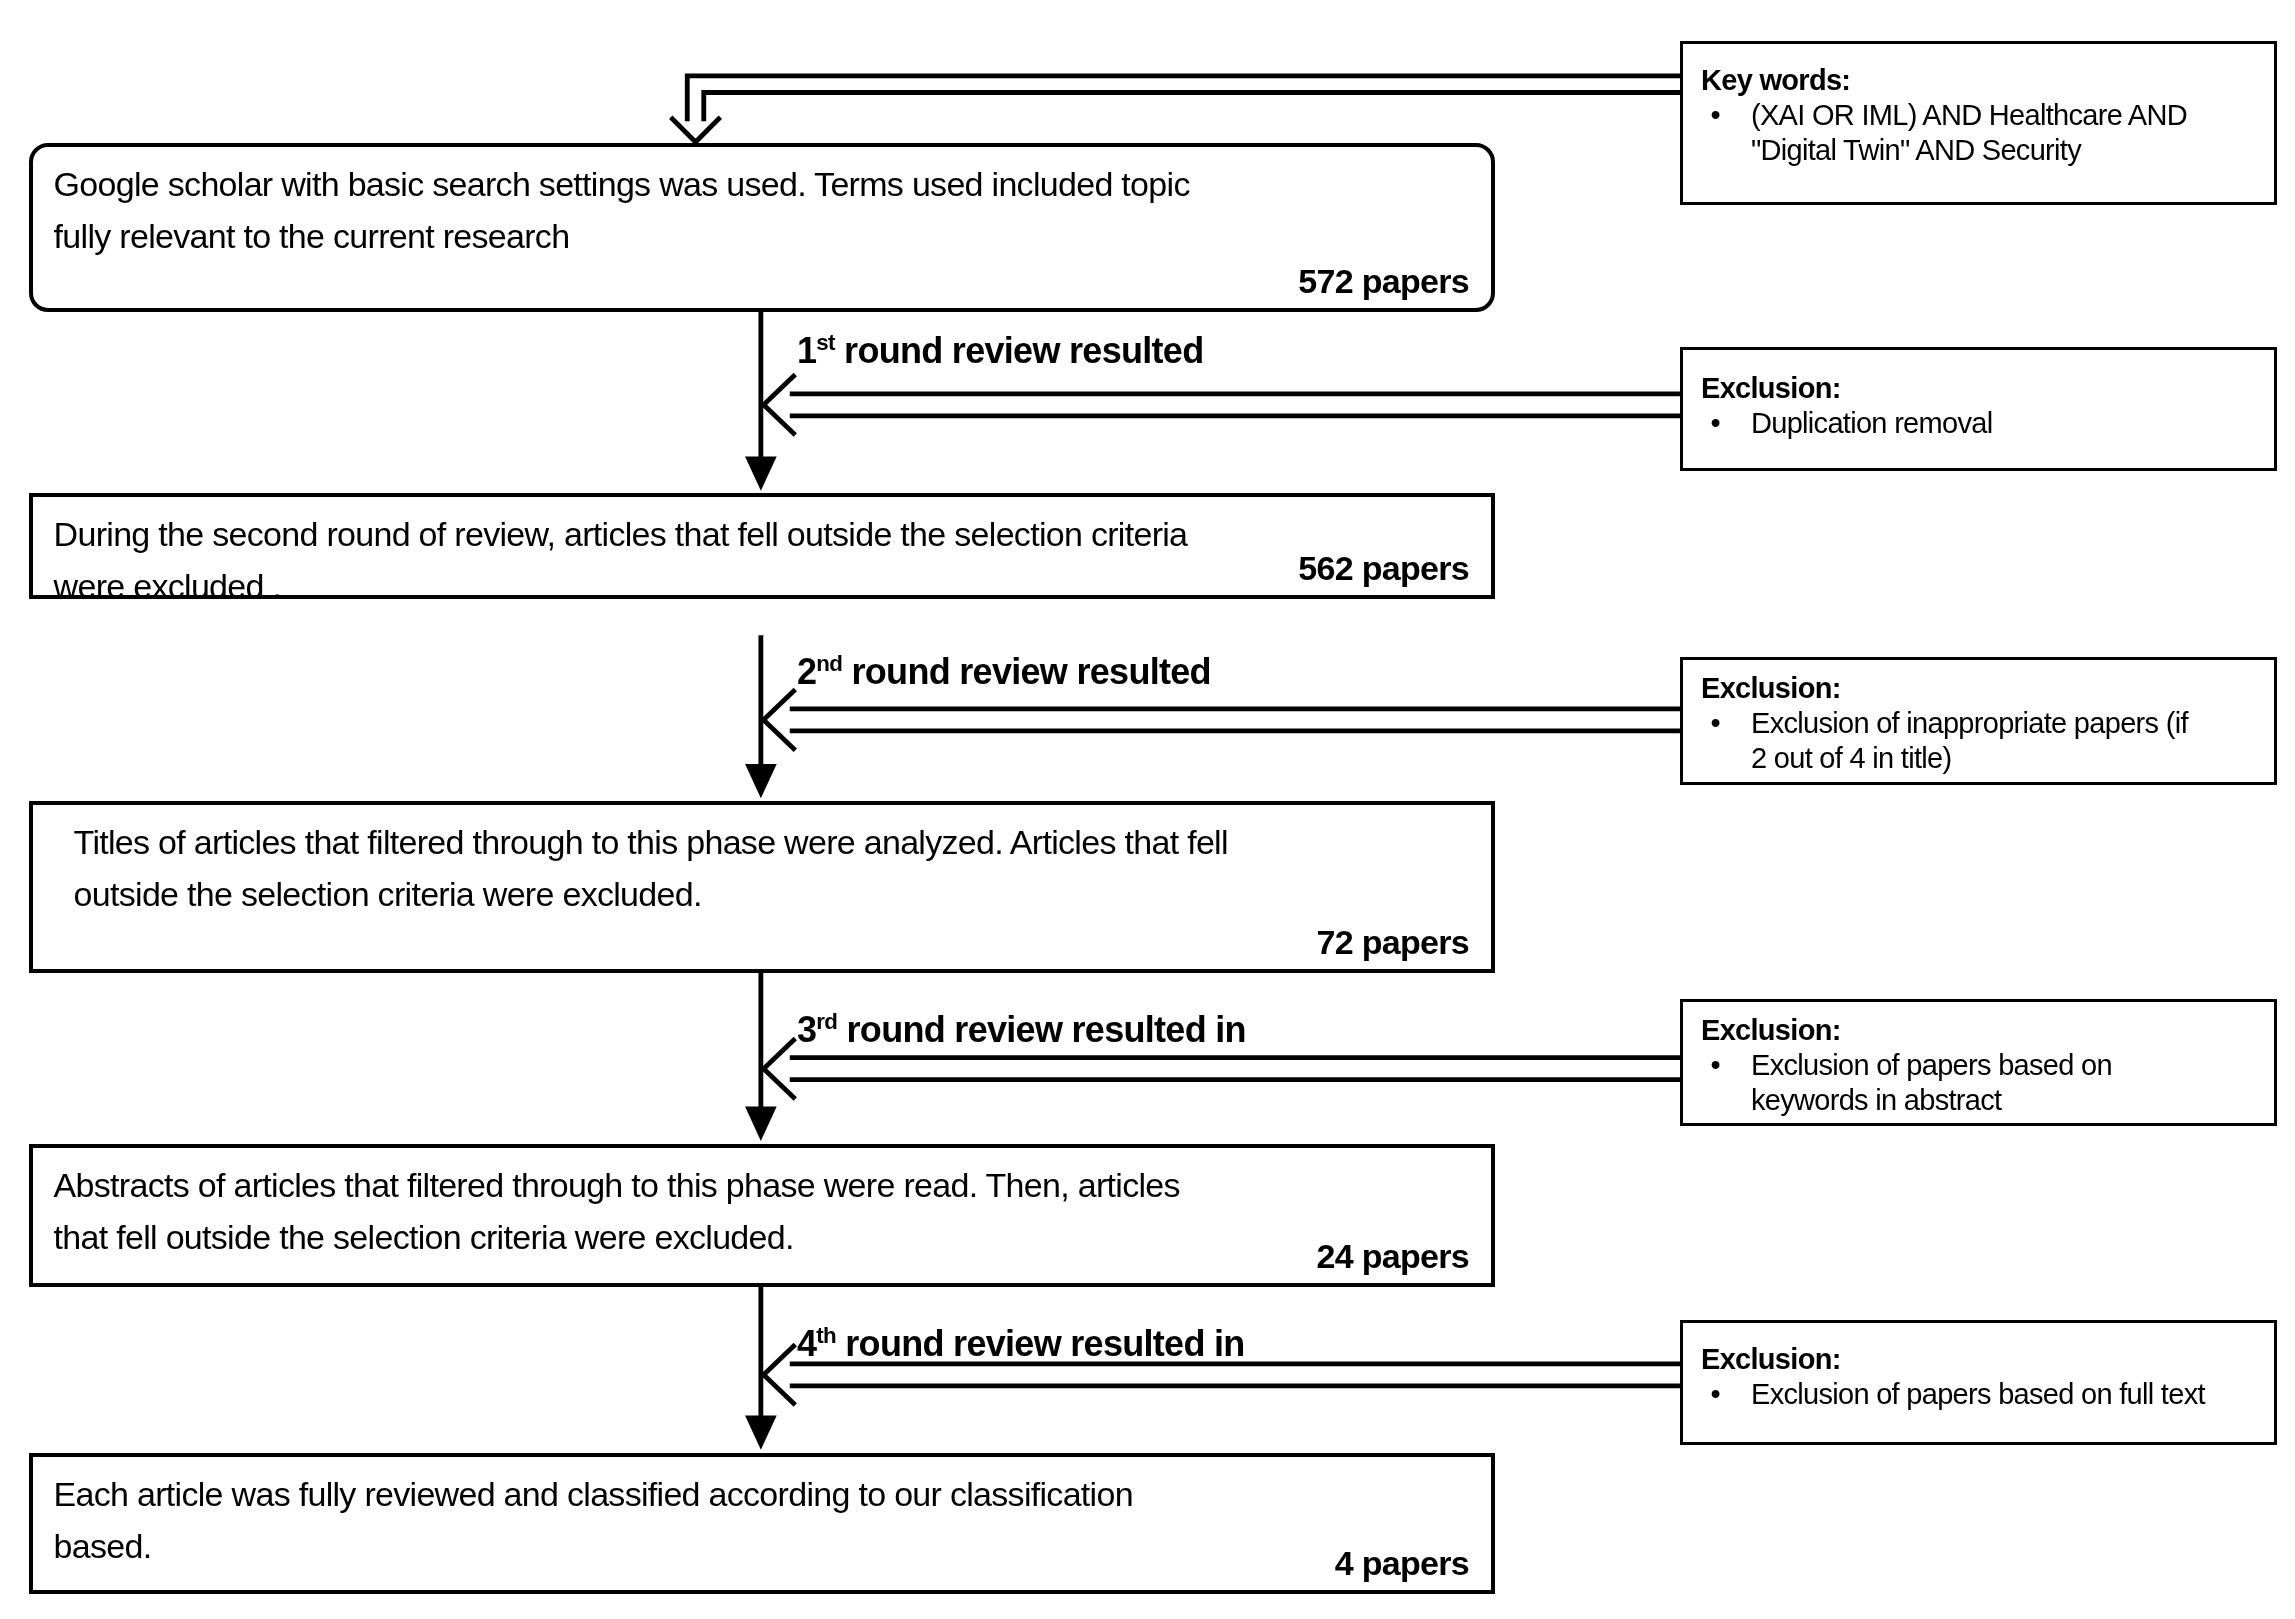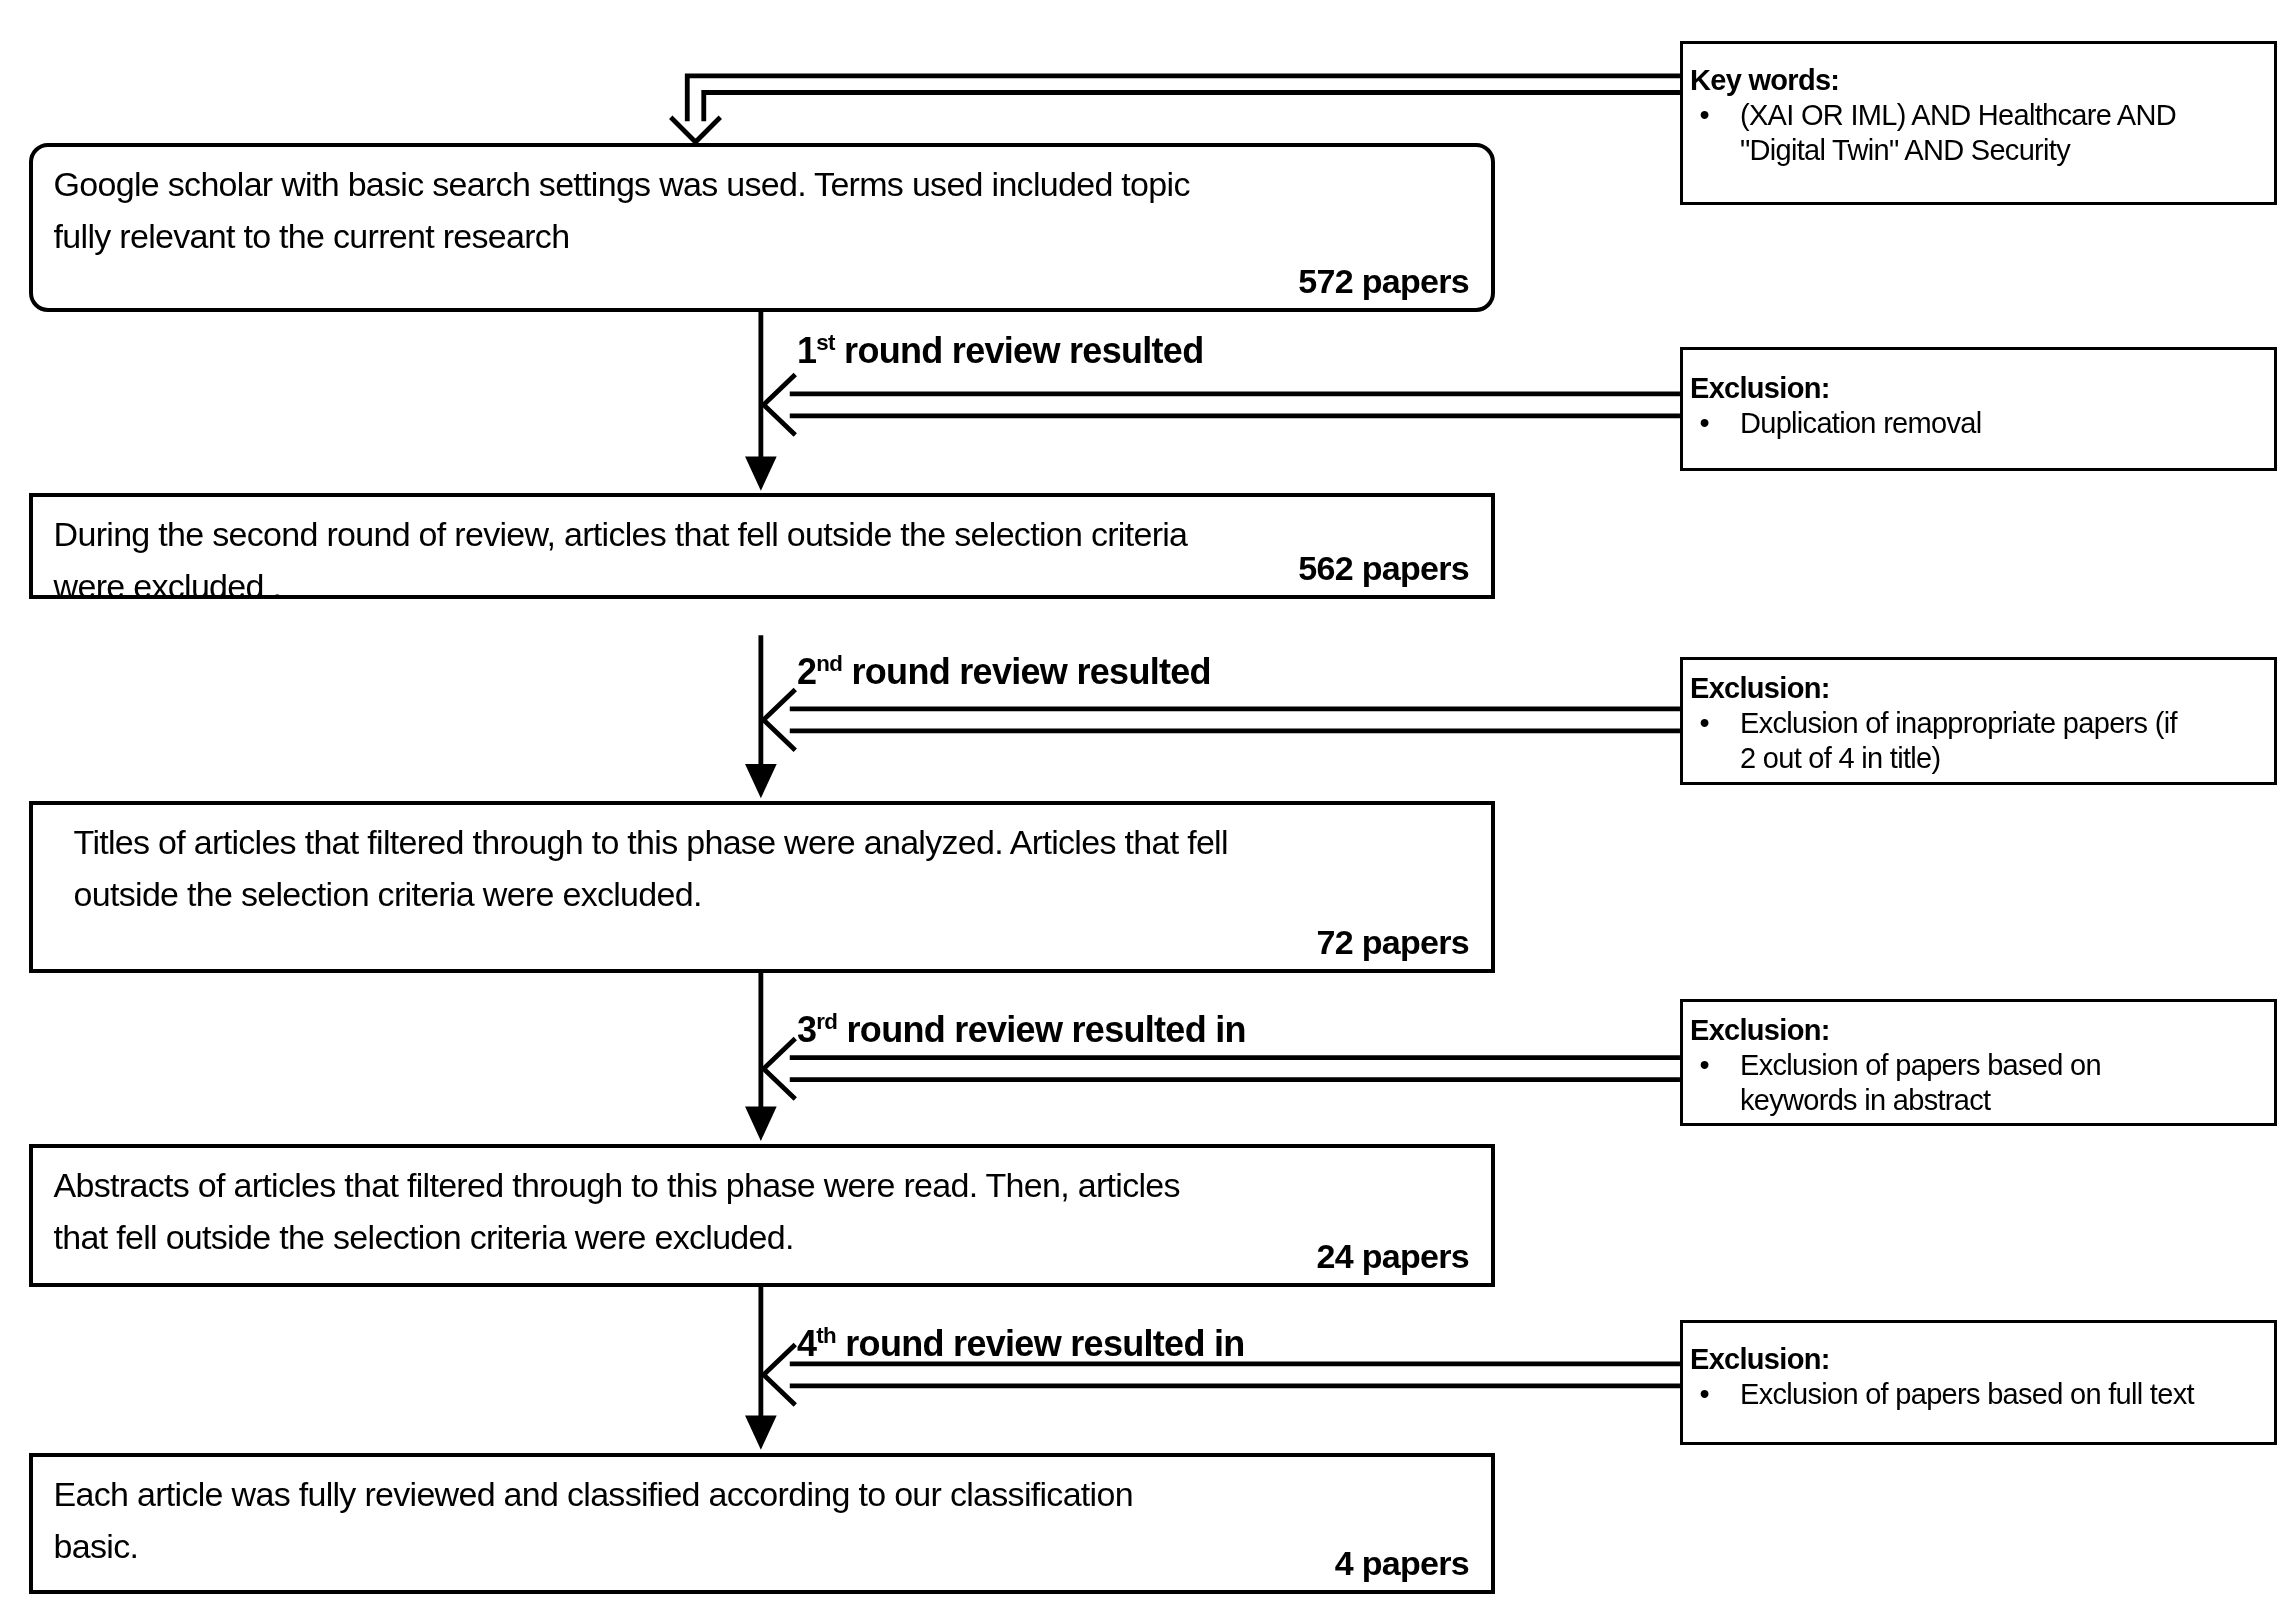--- a/index.html
+++ b/index.html
@@ -21,21 +21,21 @@
     font-size:34px;line-height:52px;letter-spacing:-0.7px;
   }
   .papers{
     position:absolute;right:22px;bottom:6.9px;
     font-weight:bold;font-size:34px;letter-spacing:-0.7px;
   }
   .side-box{
     position:absolute;left:1680px;width:597px;
     border:3.4px solid #000;background:#fff;
     box-sizing:border-box;
-    padding:11px 7px;
+    padding:11px 18px;
     font-size:29px;line-height:35px;letter-spacing:-0.7px;
   }
   .side-title{font-weight:bold;}
   .bullet-row{display:flex;}
   .bullet-marker{flex:none;width:50px;padding-left:9.6px;box-sizing:border-box;}
   .round-label{
     position:absolute;
     font-weight:bold;font-size:36px;letter-spacing:-0.7px;
     white-space:nowrap;
   }
@@ -122,21 +122,21 @@
     <div class="main-text">
       <div>Abstracts of articles that filtered through to this phase were read. Then, articles</div>
       <div>that fell outside the selection criteria were excluded.</div>
     </div>
     <div class="papers">24 papers</div>
   </div>
 
   <div class="main-box" style="top:1453px;height:141px;">
     <div class="main-text">
       <div>Each article was fully reviewed and classified according to our classification</div>
-      <div>basic.</div>
+      <div>based.</div>
     </div>
     <div class="papers">4 papers</div>
   </div>
 
   <div class="side-box" style="top:41px;height:164px;padding-top:19px;">
     <div class="side-title">Key words:</div>
     <div class="bullet-row">
       <span class="bullet-marker">•</span>
       <span>
         <div>(XAI OR IML) AND Healthcare AND</div>

